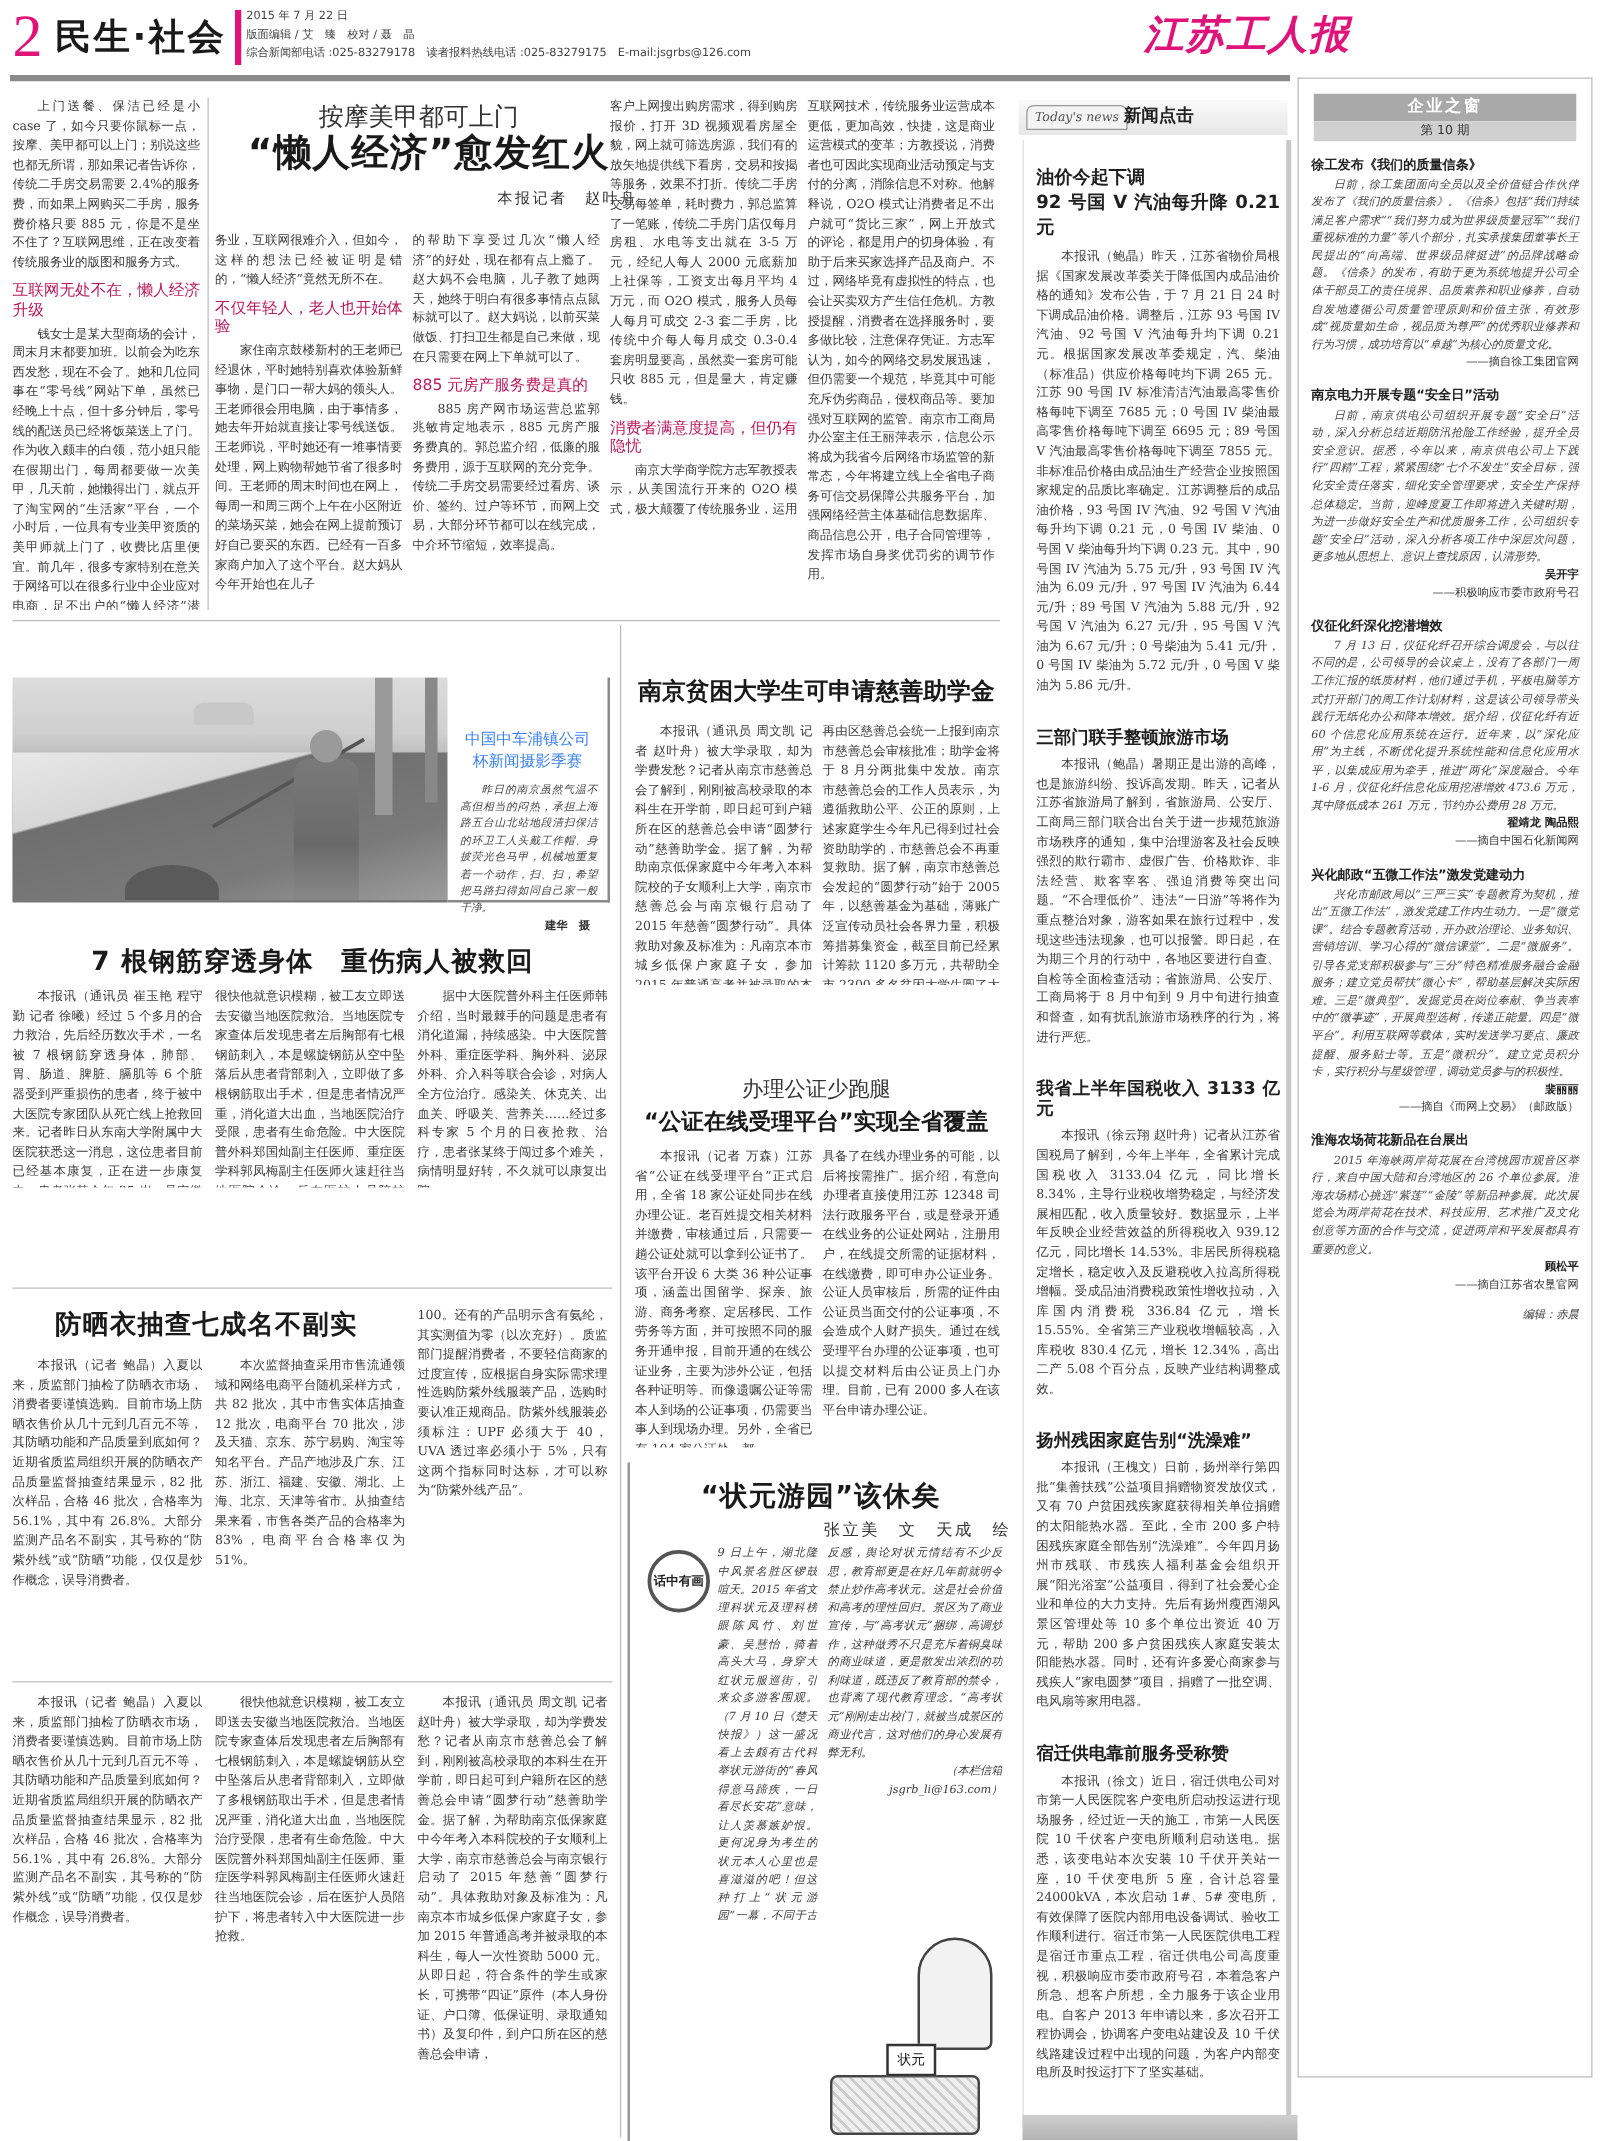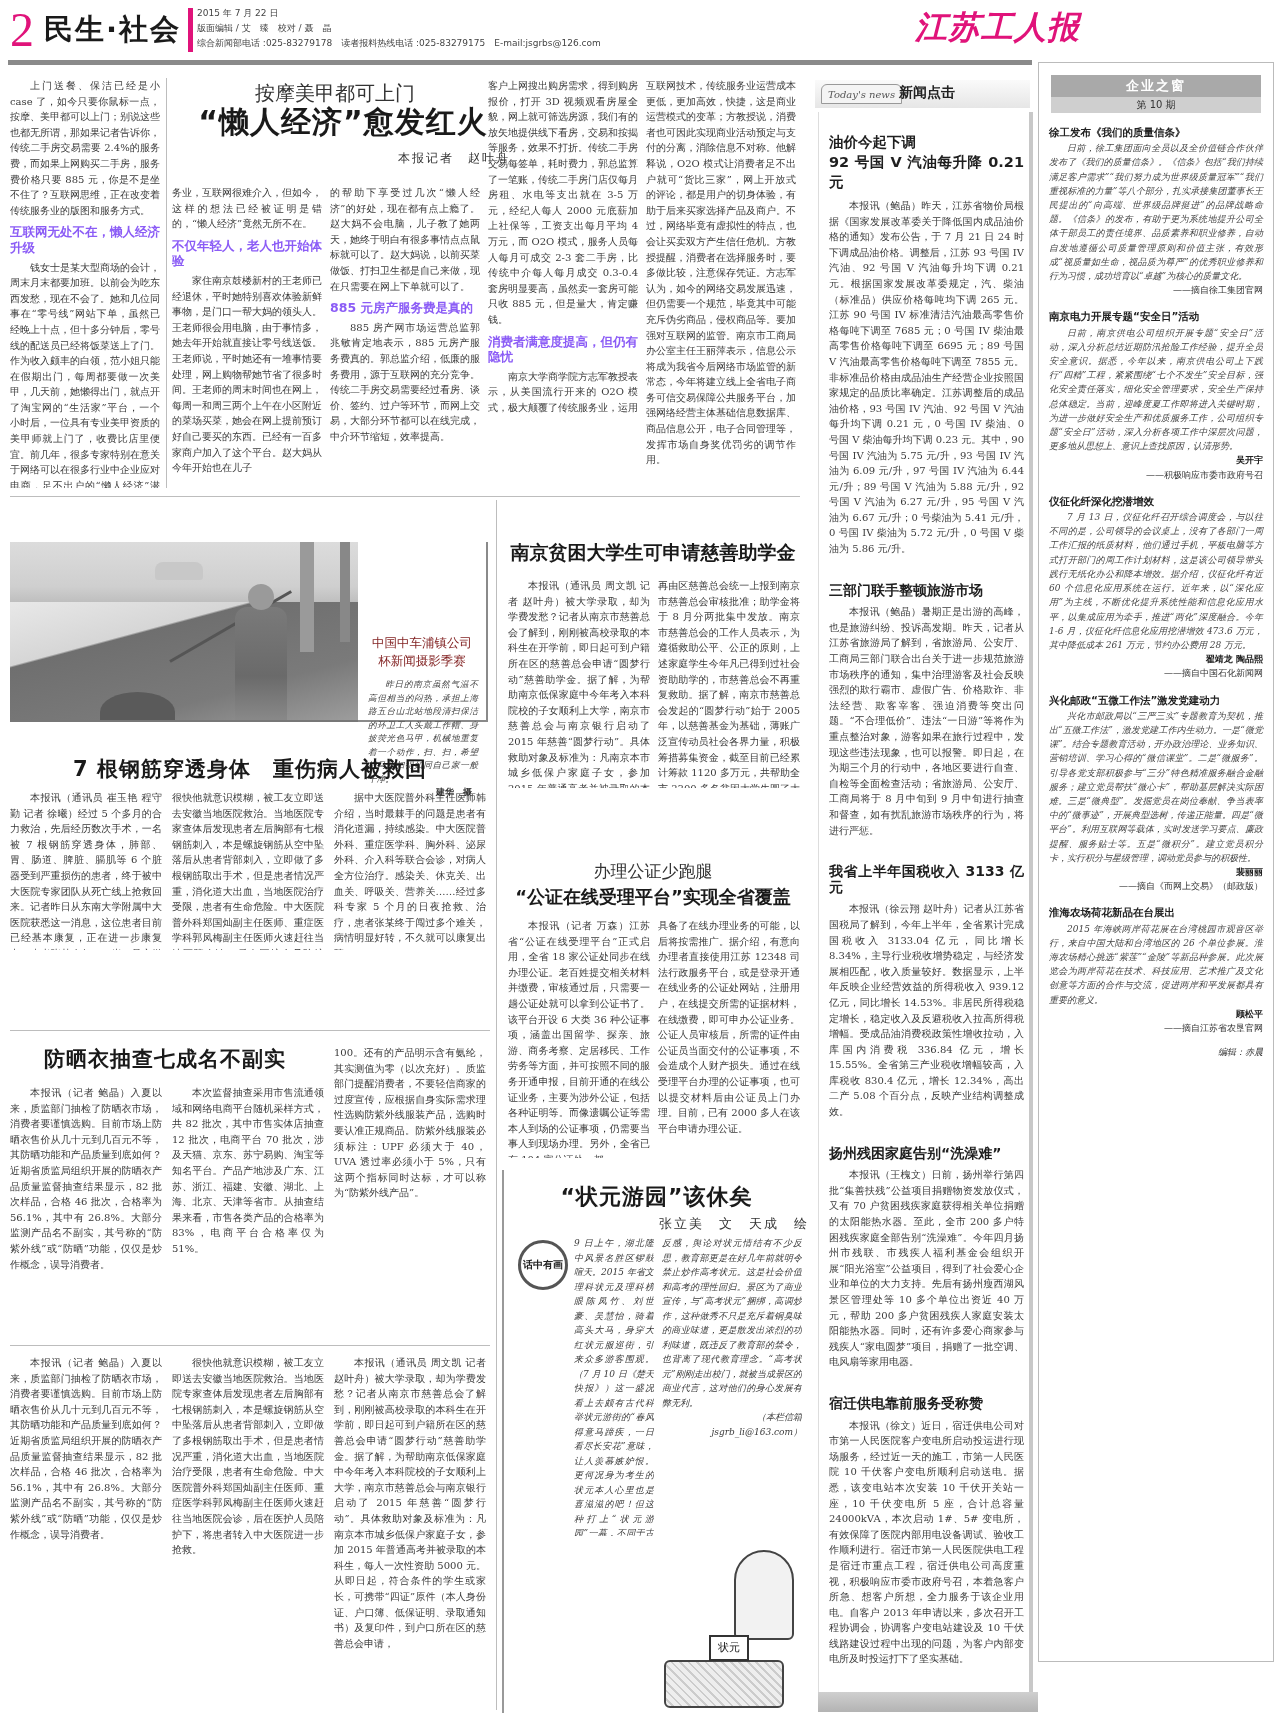--- a/index.html
+++ b/index.html
@@ -9,39 +9,39 @@
   .masthead-title { left: 44px; top: 10px; font-family: "DejaVu Sans", sans-serif; font-weight: bold; font-size: 29px; color: #1a1a1a; letter-spacing: 2px; }
   .masthead-bar { left: 188px; top: 8px; width: 5px; height: 44px; background: #e0137a; }
   .masthead-meta { left: 197px; top: 6px; font-family: "DejaVu Sans", sans-serif; font-size: 9px; line-height: 15px; color: #444; }
   .logo { left: 915px; top: 6px; font-family: "DejaVu Serif", serif; font-style: italic; font-weight: bold; font-size: 32px; color: #e0137a; letter-spacing: 1px; }
   .rule { left: 8px; top: 60px; width: 788px; height: 5px; background: #8a8a8a; }
   .rule2 { left: 796px; top: 60px; width: 236px; height: 5px; background: #8a8a8a; }
 
   .body-text { font-family: "DejaVu Serif", serif; font-size: 10px; line-height: 15.6px; color: #3a3a3a; text-align: justify; overflow: hidden; }
   .body-text p { text-indent: 2em; }
   .col { position: absolute; }
-  .subhead { font-family: "DejaVu Sans", sans-serif; font-weight: bold; font-size: 12.5px; color: #8b5cf6; margin: 6px 0 4px; }
+  .subhead { font-family: "DejaVu Sans", sans-serif; font-weight: normal; font-size: 12.5px; color: #be185d; margin: 6px 0 4px; }
   .kicker { font-family: "DejaVu Sans", sans-serif; font-size: 20px; color: #333; text-align: center; }
   .headline { font-family: "DejaVu Sans", sans-serif; font-weight: bold; color: #1a1a1a; text-align: center; letter-spacing: 1px; }
   .byline { font-family: Liberation Serif, serif; font-size: 12px; color: #333; text-align: right; letter-spacing: 2px; }
   .vrule { position: absolute; width: 1px; background: #bdbdbd; }
   .hrule { position: absolute; height: 1px; background: #bdbdbd; }
 
   
   .photo { left: 10px; top: 542px; width: 348px; height: 180px; background: linear-gradient(180deg,#dcdcdc 0%,#cfcfcf 25%,#a9a9a9 45%,#8d8d8d 60%,#9a9a9a 80%,#8c8c8c 100%); overflow: hidden; border-bottom: 2px solid #777; }
   .photo .road { position: absolute; left: 0; top: 60px; width: 348px; height: 120px; background: linear-gradient(165deg,#e8e8e8 0%,#d6d6d6 30%,#6f6f6f 31%,#7a7a7a 70%,#9e9e9e 100%); }
   .photo .tree1 { position:absolute; left: 290px; top: 0; width: 14px; height: 110px; background:#9a9a9a; }
   .photo .tree2 { position:absolute; left: 330px; top: 0; width: 10px; height: 100px; background:#888; }
   .photo .man { position:absolute; left: 225px; top: 65px; width: 52px; height: 115px; background: linear-gradient(180deg,#7a7a7a 0%,#6a6a6a 60%,#8a8a8a 100%); border-radius: 12px 12px 2px 2px; }
   .photo .head { position:absolute; left: 238px; top: 42px; width: 26px; height: 26px; background:#9a9a9a; border-radius: 50%; }
   .photo .broom { position:absolute; left: 90px; top: 150px; width: 75px; height: 40px; background:#5a5a5a; border-radius: 50% 50% 0 0; }
   .photo .stick { position:absolute; left: 160px; top: 118px; width: 140px; height: 3px; background:#555; transform: rotate(-30deg); transform-origin: left center; }
   .photo .car { position:absolute; left: 145px; top: 20px; width: 48px; height: 18px; background:#c8c8c8; border-radius: 8px 8px 3px 3px; }
   .photo-box { left: 358px; top: 542px; width: 130px; height: 180px; border-right: 2px solid #8a8a8a; border-bottom: 2px solid #8a8a8a; }
-  .photo-title { font-family: "DejaVu Sans", sans-serif; font-size: 12.5px; line-height: 18px; color: #7f1d1d; text-align: center; margin-top: 92px; }
+  .photo-title { font-family: "DejaVu Sans", sans-serif; font-size: 12.5px; line-height: 18px; color: #3b82f6; text-align: center; margin-top: 40px; }
   .photo-caption { font-family: "DejaVu Serif", serif; font-style: italic; font-size: 8.6px; line-height: 13.5px; color: #444; padding: 8px 8px 0 10px; text-align: justify; text-indent: 2em; }
   .photo-credit { font-family: "DejaVu Sans", sans-serif; font-weight: bold; font-size: 9px; text-align: right; padding-right: 14px; color: #333; }
 
   
   .news-header { left: 815px; top: 80px; width: 215px; height: 28px; background: linear-gradient(180deg,#fafafa,#e6e6e6); }
   .news-tag { position:absolute; left: 6px; top: 4px; height: 20px; padding: 0 6px; border: 1px solid #999; border-radius: 6px 6px 0 0; font-family: "DejaVu Serif", serif; font-style: italic; font-size: 10px; line-height: 19px; color: #555; background: #f4f4f4; }
   .news-title { position:absolute; left: 84px; top: 4px; font-family: "DejaVu Sans", sans-serif; font-weight: bold; font-size: 14px; color: #222; }
   .news-box { left: 818px; top: 112px; width: 215px; height: 1590px; border-right: 4px solid #c8c8c8; border-left: 1px solid #ddd; background: #fff; }
   .news-box .bottom { position:absolute; left: -1px; bottom: -10px; width: 220px; height: 20px; background: linear-gradient(180deg,#cfcfcf,#b3b3b3); }
   .nh { font-family: "DejaVu Sans", sans-serif; font-weight: bold; color: #1f1f1f; }

